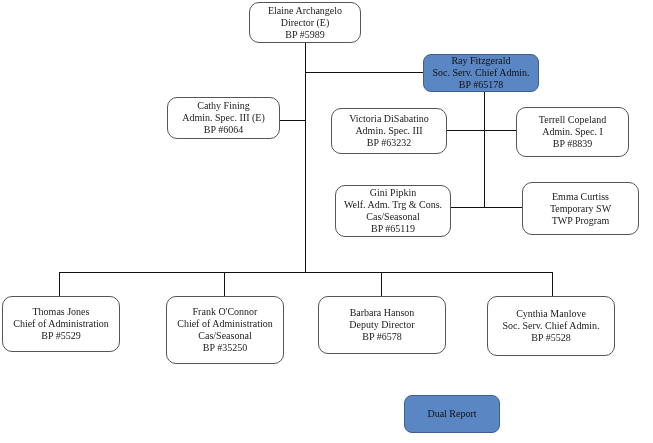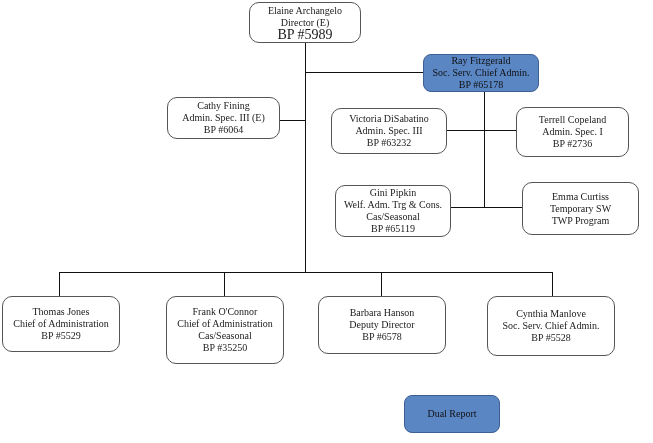--- a/index.html
+++ b/index.html
@@ -28,21 +28,21 @@
 <div class="line h" style="left:451px; top:207px; width:72px;"></div>
 <div class="line h" style="left:59px; top:272px; width:494px;"></div>
 <div class="line v" style="left:59px; top:272px; height:24px;"></div>
 <div class="line v" style="left:224px; top:272px; height:24px;"></div>
 <div class="line v" style="left:381px; top:272px; height:24px;"></div>
 <div class="line v" style="left:552px; top:272px; height:24px;"></div>
 
 <div class="box dash" style="left:249px; top:2px; width:112px; height:41px;">
   <span>Elaine Archangelo</span>
   <span>Director (E)</span>
-  <span style="font-size:14px;">BP #5989</span>
+  <span style="font-size:10px;">BP #5989</span>
 </div>
 
 <div class="box blue" style="left:423px; top:54px; width:116px; height:38px;">
   <span>Ray Fitzgerald</span>
   <span>Soc. Serv. Chief Admin.</span>
   <span>BP #65178</span>
 </div>
 
 <div class="box dash" style="left:167px; top:97px; width:113px; height:42px;">
   <span>Cathy Fining</span>
@@ -52,21 +52,21 @@
 
 <div class="box dash" style="left:331px; top:108px; width:116px; height:46px;">
   <span>Victoria DiSabatino</span>
   <span>Admin. Spec. III</span>
   <span>BP #63232</span>
 </div>
 
 <div class="box dash" style="left:516px; top:107px; width:113px; height:50px;">
   <span>Terrell Copeland</span>
   <span>Admin. Spec. I</span>
-  <span>BP #2736</span>
+  <span>BP #8839</span>
 </div>
 
 <div class="box dash" style="left:335px; top:185px; width:116px; height:52px;">
   <span>Gini Pipkin</span>
   <span>Welf. Adm. Trg &amp; Cons.</span>
   <span>Cas/Seasonal</span>
   <span>BP #65119</span>
 </div>
 
 <div class="box dash" style="left:522px; top:182px; width:117px; height:53px;">

